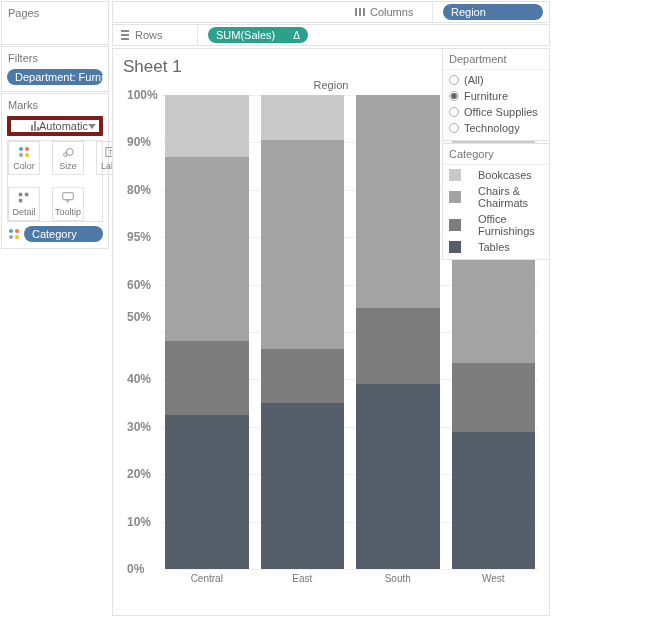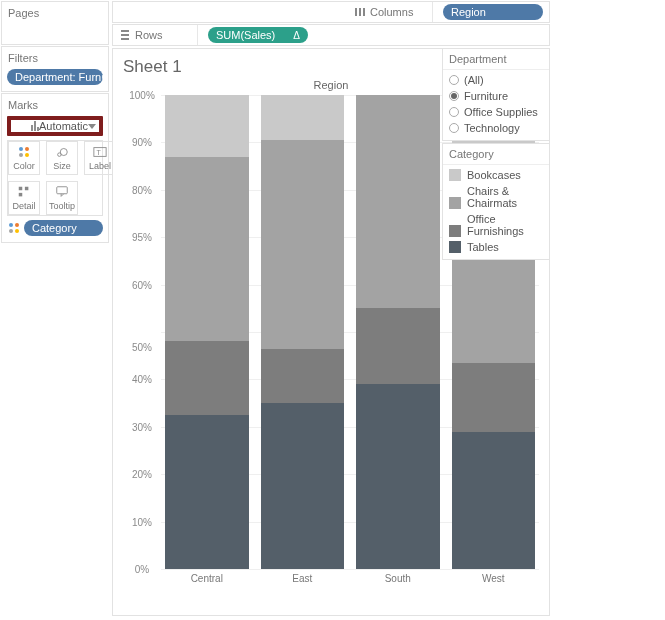--- a/index.html
+++ b/index.html
@@ -19,21 +19,21 @@
   .pill-blue-wide { background: #4e79a7; width: 100px; justify-content: space-between; }
   .pill-teal-wide { background: #2ca08a; width: 100px; justify-content: space-between; }
   .delta { font-size: 10px; }
 
   .select { width: 96px; height: 20px; border: 4px solid #7f1d1d; background: #fff; display: flex; align-items: center; justify-content: space-between; padding: 0 20px; border-radius: 1px; }
   .sel-ico { display:inline-flex; gap:2px; }
   .bars3 { display:inline-flex; align-items:flex-end; gap:1px; }
   .bars3 span { width:2px; background:#8f8f8f; }
   .caret { width:0;height:0;border-left:4px solid transparent;border-right:4px solid transparent;border-top:5px solid #888; }
 
-  .mark-grid { display: grid; grid-template-columns: repeat(3, 32px); gap: 6px; border: 1px solid #e2e2e2; margin-top: 4px; }
+  .mark-grid { display: grid; grid-template-columns: repeat(3, 32px); gap: 12px; border: 1px solid #e2e2e2; margin-top: 4px; }
   .mark-cell { height: 34px; border: 1px solid #e2e2e2; display: flex; flex-direction: column; align-items: center; justify-content: center; gap: 2px; font-size: 9px; color: #777; }
   .mark-cell svg, .mark-cell .ico { width: 14px; height: 14px; }
 
   .cat-pill-row { display: flex; align-items: center; gap: 3px; margin-top: 4px; }
   .dots4 { width:14px; height:14px; position:relative; }
   .dots4 i { position:absolute; width:4px;height:4px;border-radius:50%; }
 
   
   .shelf { position: absolute; left: 112px; right: 2px; height: 22px; border: 1px solid #e2e2e2; display: flex; align-items: center; padding: 0 6px; gap: 10px; background:#fff; }
   .shelf.columns { top: 1px; justify-content: flex-end; }
@@ -41,36 +41,36 @@
   .shelf-label { color: #767676; display: flex; align-items: center; gap: 4px; width: 68px; }
   .pillzone { border-left: 1px solid #e7e7e7; padding-left: 10px; display:flex; align-items:center; height:100%; gap:6px; }
 
   
   .chart-area { position: absolute; left: 112px; top: 48px; width: 438px; height: 568px; border: 1px solid #e2e2e2; background: #fff; }
   .sheet-title { font-size: 17px; color: #666; padding: 8px 10px 2px 10px; font-weight: 400; }
   .axis-title-top { text-align: center; font-size: 11px; color: #666; padding-bottom: 4px; }
   .plot-wrap { position: relative; margin-left: 48px; margin-right: 10px; height: 474px; }
   .ylabel { position: absolute; transform: rotate(-90deg); transform-origin: left top; left: 122px; top: 360px; color:#666; font-size:11px; }
   .grid { position: absolute; left: 0; right: 0; height: 0; border-top: 1px solid #efefef; }
-  .ytick { position: absolute; left: -34px; width: 30px; text-align: center; color: #8a8a8a; font-size: 10px; transform: translateY(-50%); }
+  .ytick { position: absolute; left: -34px; width: 30px; text-align: left; color: #8a8a8a; font-size: 12px; transform: translateY(-50%); font-weight: bold; }
   .bars-row { position: absolute; left: 0; right: 0; top: 0; bottom: 0; display: flex; gap: 12px; padding: 0 4px; }
   .bar-col { flex: 1; display: flex; flex-direction: column-reverse; }
   .seg { width: 100%; }
   .xlabels { display: flex; gap: 12px; padding: 4px 4px 0 52px; margin-right:10px; }
   .xlabels span { flex: 1; text-align: center; color: #777; font-size: 10px; }
 
   
   .right-col { position: absolute; right: 2px; top: 48px; width: 108px; }
   .rpanel { border: 1px solid #e2e2e2; background:#fff; margin-bottom: 2px; }
   .rhead { padding: 4px 6px; color:#767676; border-bottom: 1px solid #eee; font-size:11px; }
   .rbody { padding: 2px 0 4px 0; }
   .radio-row { display:flex; align-items:center; gap:5px; padding: 2px 6px; font-size:11px; color:#555; }
   .radio { width:10px;height:10px;border:1px solid #aaa;border-radius:50%; position:relative; flex:0 0 auto; }
   .radio.sel::after { content:""; position:absolute; left:1px; top:1px; width:6px;height:6px;border-radius:50%; background:#666; }
-  .legend-row { display:flex; align-items:flex-end; gap:6px; padding: 2px 6px; font-size:11px; color:#555; }
+  .legend-row { display:flex; align-items:center; gap:17px; padding: 2px 6px; font-size:11px; color:#555; }
   .swatch { width:12px;height:12px; flex:0 0 auto; }
 </style>
 </head>
 <body>
 
 <div class="root">
 
   <div class="left-col">
     <div class="panel pages">
       <div class="panel-head">Pages</div>
@@ -194,21 +194,21 @@
         <div class="ytick" style="top: 474px;">0%</div>
         <div class="grid" style="top: 426.6px;"></div>
         <div class="ytick" style="top: 426.6px;">10%</div>
         <div class="grid" style="top: 379.2px;"></div>
         <div class="ytick" style="top: 379.2px;">20%</div>
         <div class="grid" style="top: 331.8px;"></div>
         <div class="ytick" style="top: 331.8px;">30%</div>
         <div class="grid" style="top: 284.4px;"></div>
         <div class="ytick" style="top: 284.4px;">40%</div>
         <div class="grid" style="top: 237px;"></div>
-        <div class="ytick" style="top: 252px;">50%</div>
+        <div class="ytick" style="top: 222px;">50%</div>
         <div class="grid" style="top: 189.6px;"></div>
         <div class="ytick" style="top: 189.6px;">60%</div>
         <div class="grid" style="top: 142.2px;"></div>
         <div class="ytick" style="top: 142.2px;">95%</div>
         <div class="grid" style="top: 94.8px;"></div>
         <div class="ytick" style="top: 94.8px;">80%</div>
         <div class="grid" style="top: 47.4px;"></div>
         <div class="ytick" style="top: 47.4px;">90%</div>
         <div class="grid" style="top: 0px;"></div>
         <div class="ytick" style="top: 0px;">100%</div>

